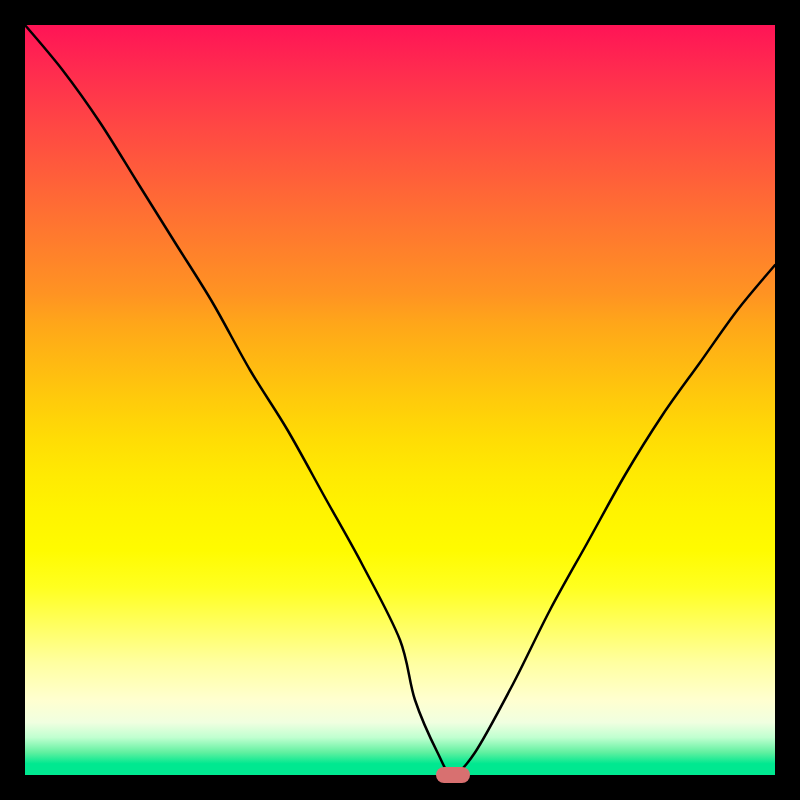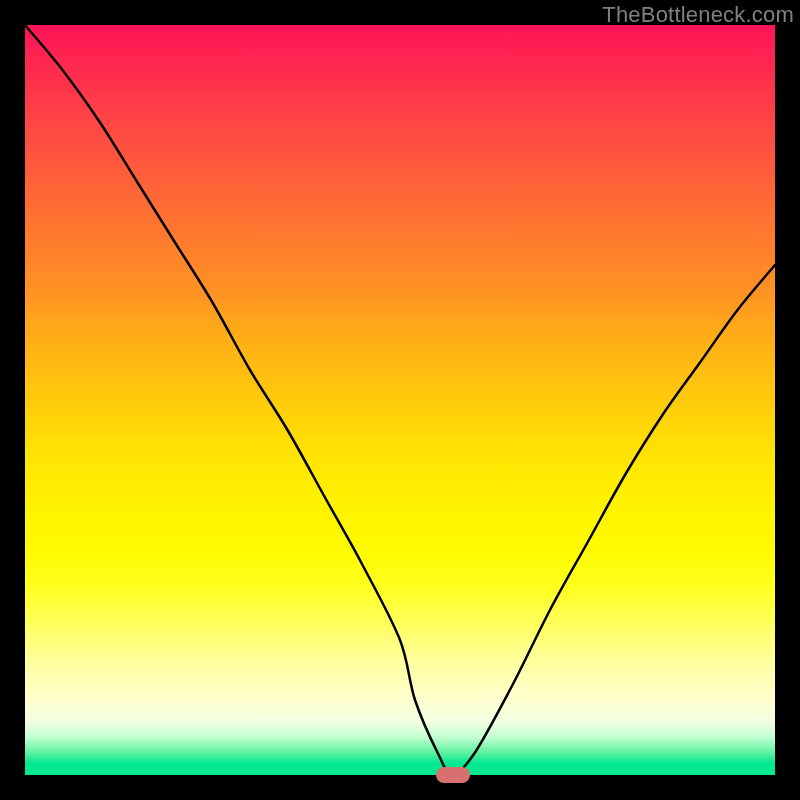--- a/index.html
+++ b/index.html
@@ -80,14 +80,13 @@
   <div class="plot-area">
 
     <svg class="curve" viewBox="0 0 750 750" preserveAspectRatio="none">
       <path id="curve-path" fill="none" stroke="#000000" stroke-width="2.5" stroke-linecap="round" stroke-linejoin="round" d="M 0.0 0.0 C 6.0 7.2, 25.5 29.4, 37.5 45.0 C 49.5 60.6, 63.0 79.5, 75.0 97.5 C 87.0 115.5, 100.5 138.3, 112.5 157.5 C 124.5 176.7, 138.0 198.3, 150.0 217.5 C 162.0 236.7, 175.5 257.1, 187.5 277.5 C 199.5 297.9, 213.0 324.6, 225.0 345.0 C 237.0 365.4, 250.5 384.6, 262.5 405.0 C 274.5 425.4, 288.0 450.9, 300.0 472.5 C 312.0 494.1, 325.5 517.2, 337.5 540.0 C 349.5 562.8, 366.6 593.4, 375.0 615.0 C 383.4 636.6, 384.0 657.0, 390.0 675.0 C 396.0 693.0, 406.5 715.5, 412.5 727.5 C 418.5 739.5, 421.5 749.5, 427.5 750.0 C 433.5 749.5, 440.4 741.9, 450.0 727.5 C 459.6 713.1, 475.5 682.8, 487.5 660.0 C 499.5 637.2, 513.0 607.8, 525.0 585.0 C 537.0 562.2, 550.5 539.1, 562.5 517.5 C 574.5 495.9, 588.0 470.4, 600.0 450.0 C 612.0 429.6, 625.5 408.0, 637.5 390.0 C 649.5 372.0, 663.0 354.3, 675.0 337.5 C 687.0 320.7, 700.5 300.6, 712.5 285.0 C 724.5 269.4, 744.0 247.2, 750.0 240.0"></path>
     </svg>
 
     <div class="marker" id="min-marker" style="width: 34px; height: 16px; left: 410.5px; top: 742px; background: rgb(216, 112, 112);"></div>
 
   </div>
 
-  <div class="watermark">TheBottleneck.com</div>
 </div>
 
 </body></html>

